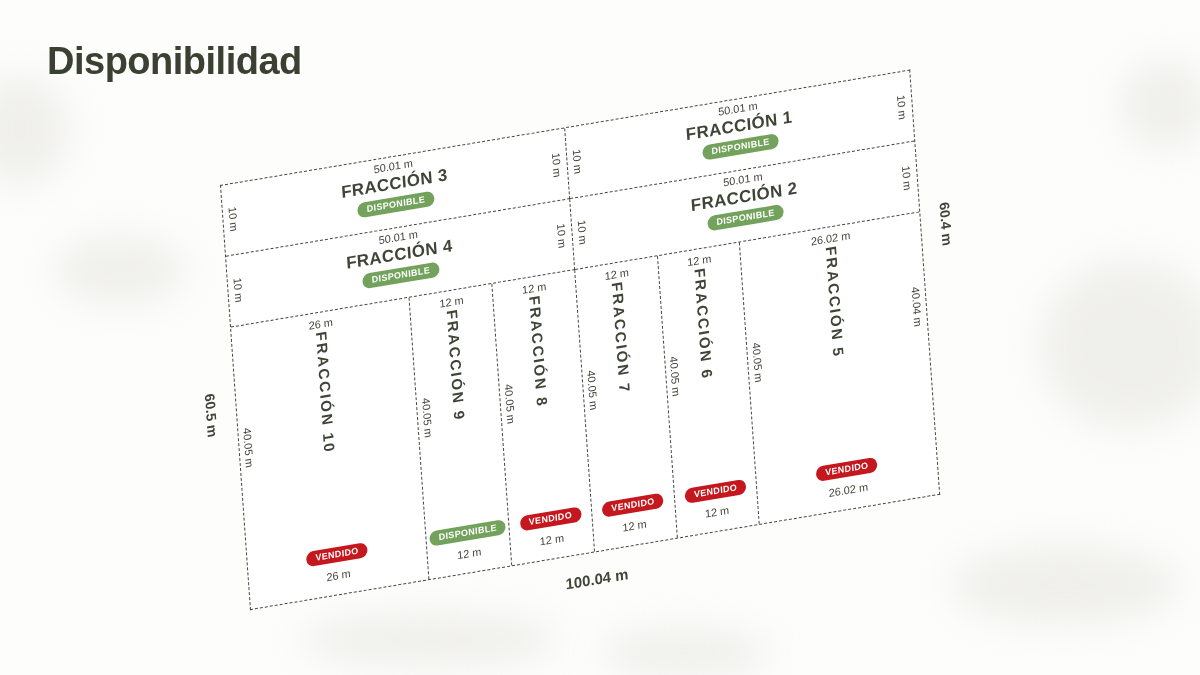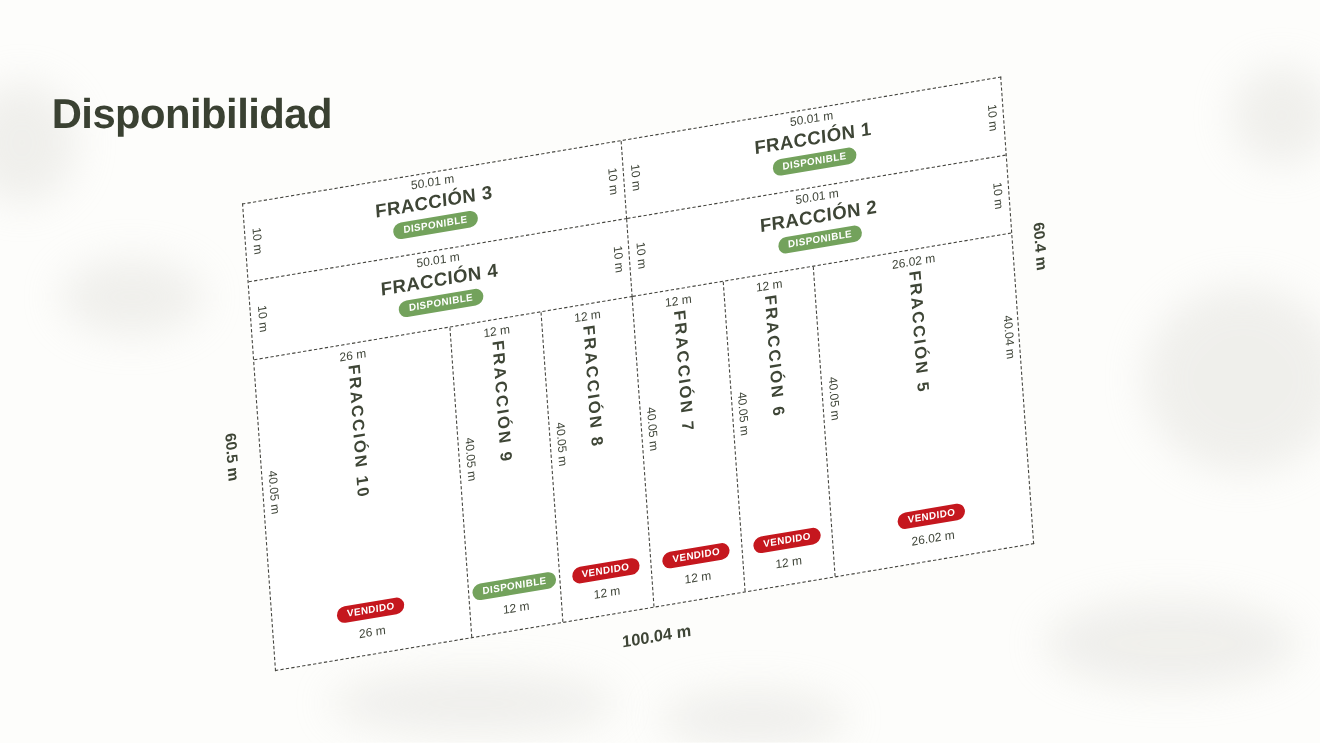--- a/index.html
+++ b/index.html
@@ -10,21 +10,21 @@
     color:#3e4536;
     overflow:hidden;
     position:relative;
   }
   .blob {
     position:absolute; background:#d7d6d0; filter:blur(18px);
     border-radius:50%; opacity:.35; pointer-events:none;
   }
   .title {
     position:absolute; left:47px; top:40px;
-    font-size:38px; font-weight:700; color:#3a4132; letter-spacing:-0.5px;margin-top:43px;
+    font-size:38px; font-weight:700; color:#3a4132; letter-spacing:-0.5px;
   }
   .plan {
     position:absolute; left:220px; top:185px; width:700px; height:426px;
     transform:matrix(0.986,-0.165,0.0704,0.998,0,0); transform-origin:0 0;
     border:1.6px dashed #45453f;
     display:flex; flex-direction:column;
     background:rgba(255,255,255,0.85);
   }
   .top-grid { display:grid; grid-template-columns:1fr 1fr; grid-template-rows:71px 71px; }
   .tcell { position:relative; display:flex; flex-direction:column; align-items:center; padding-top:3px; }

